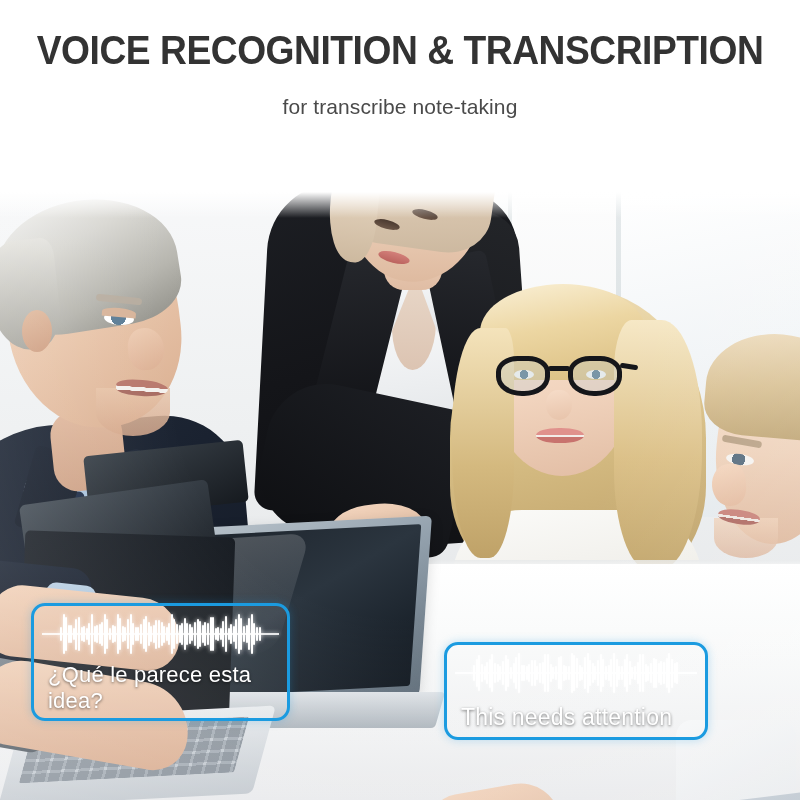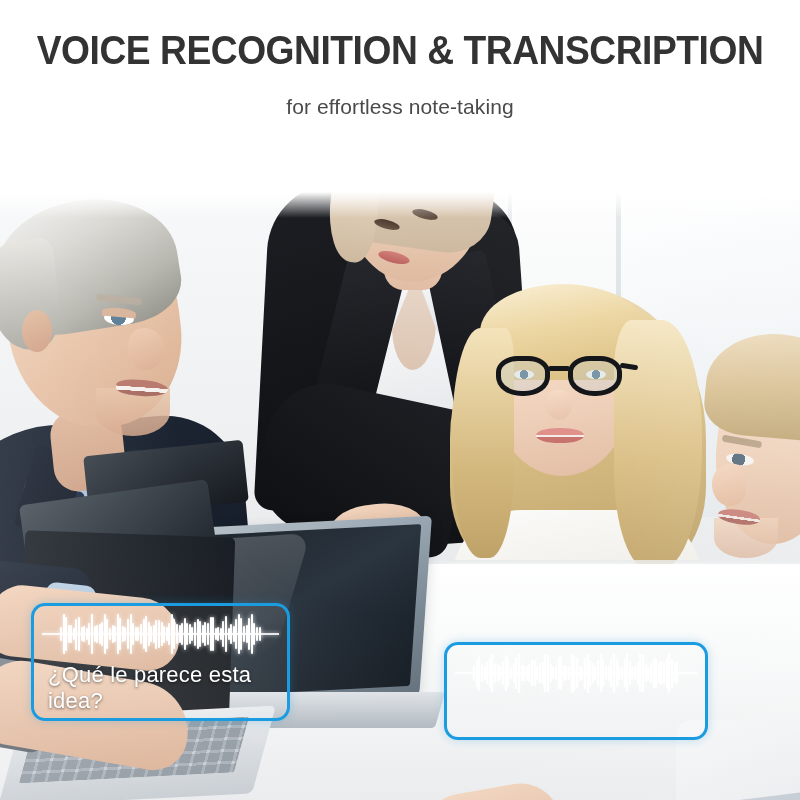--- a/index.html
+++ b/index.html
@@ -265,21 +265,21 @@
   #bubble-2{left:444px;top:450px;width:264px;height:98px;}
 </style>
 </head>
 <body>
 
 <div id="page">
 
   <div class="header">
     <div class="title">VOICE RECOGNITION &amp; TRANSCRIPTION</div>
     <div class="subtitle">
-      <span class="l2">for effortless note-taking</span>
+      <span class="l2">for transcribe note-taking</span>
     </div>
   </div>
 
   <div class="photo">
 
     <div class="bg-wall"></div>
     <div class="wall-panel"></div>
     <div class="window-pane"></div>
     <div class="window-mullion"></div>
     <div class="window-mullion2"></div>
@@ -549,16 +549,17 @@
             <i style="height:19.3px"></i>
             <i style="height:23.9px"></i>
             <i style="height:21.8px"></i>
             <i style="height:29.8px"></i>
             <i style="height:40.0px"></i>
             <i style="height:29.0px"></i>
             <i style="height:19.4px"></i>
             <i style="height:21.3px"></i>
           </div>
       </div>
+      <div class="cap">This needs attention</div>
     </div>
 
   </div>
 </div>
 
 </body></html>

